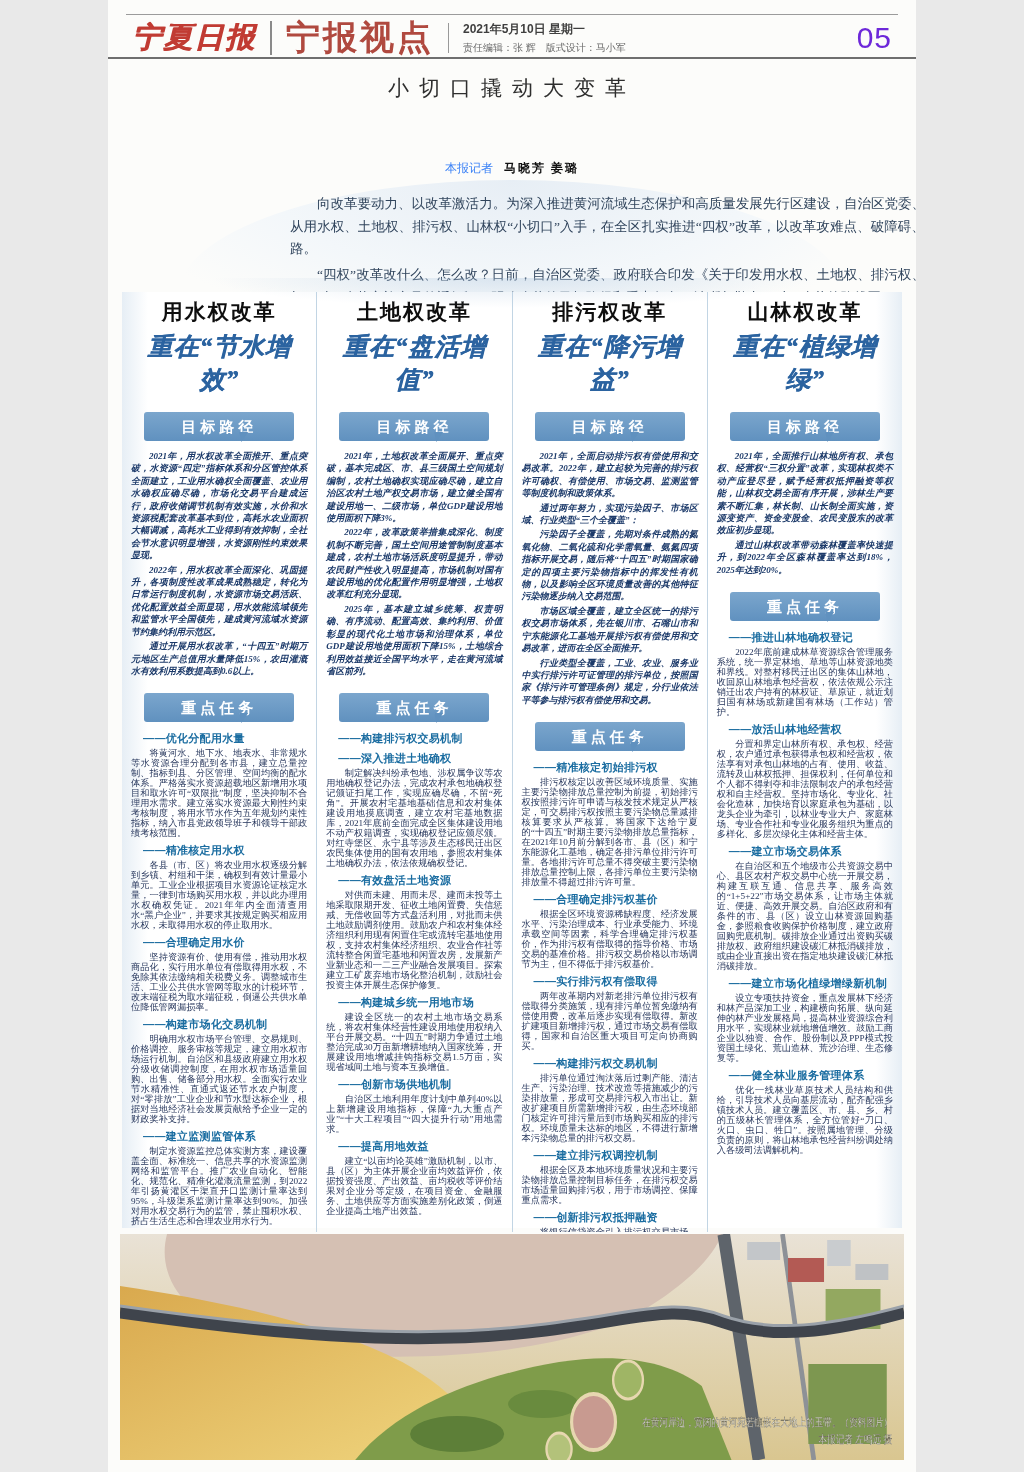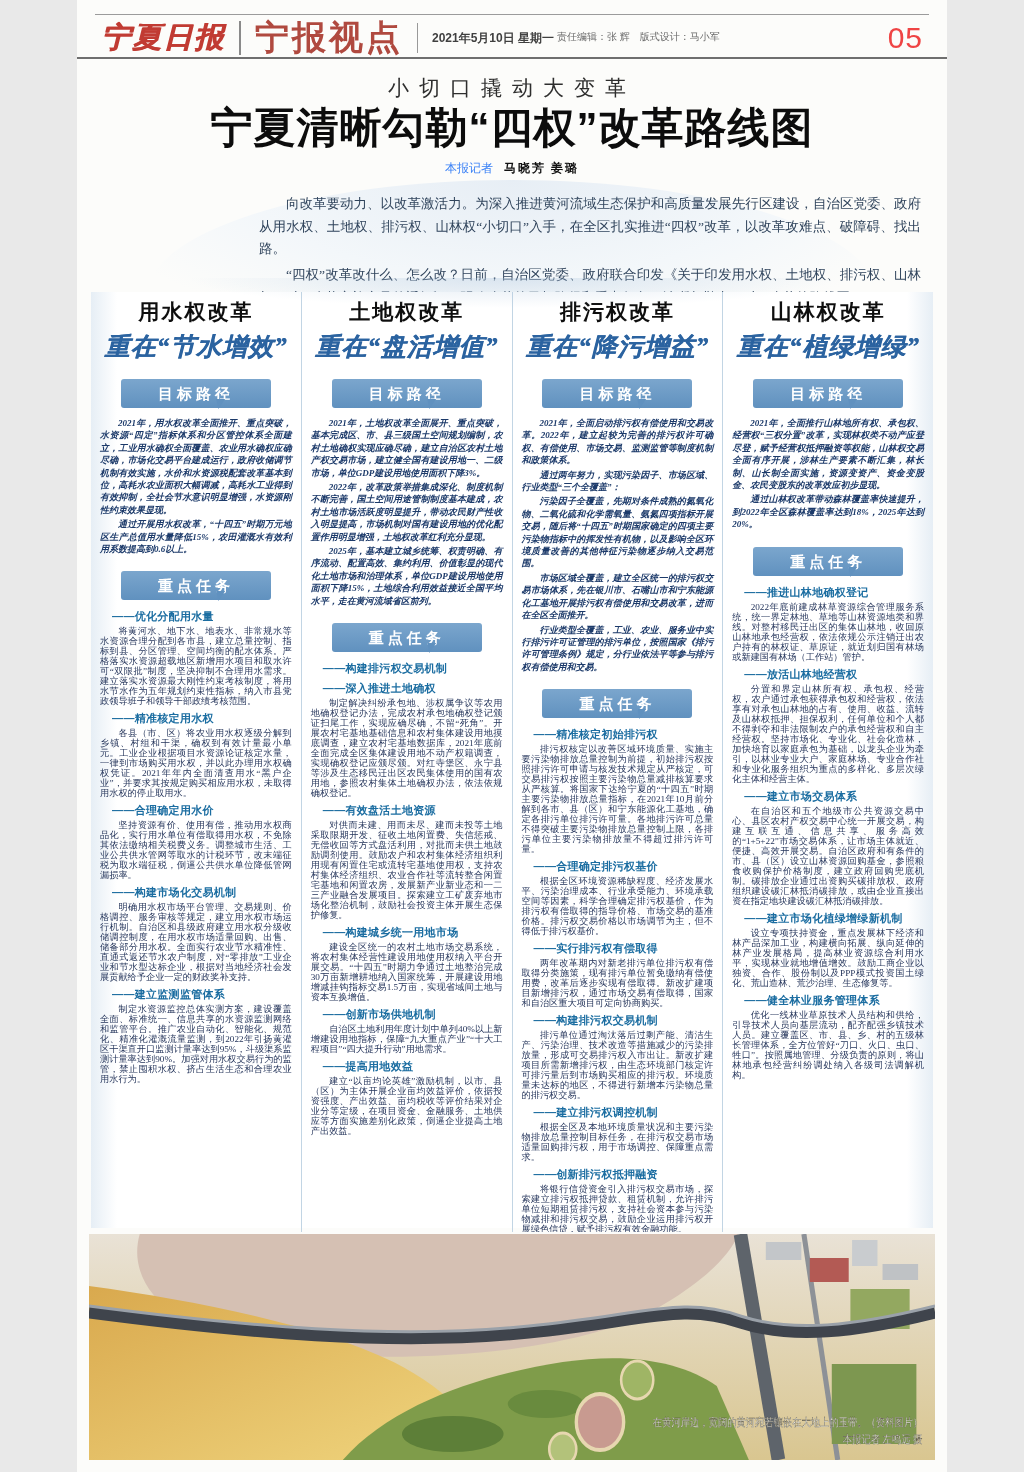--- a/index.html
+++ b/index.html
@@ -1,30 +1,30 @@
 <!DOCTYPE html>
 <html><head>
 <meta charset="utf-8">
 <style>
   html,body{margin:0;padding:0;background:#e9e9e9;}
-  .page{position:relative;width:870px;height:1472px;margin:0 auto;background:#fcfcfa;
+  .page{position:relative;width:808px;height:1472px;margin:0 auto;background:#fcfcfa;
         font-family:"Liberation Serif","DejaVu Serif",serif;overflow:hidden;}
 
   
   .topline{position:absolute;top:14px;left:18px;right:18px;border-top:1.5px solid #9b9b9b;}
   .masthead{position:absolute;top:21px;left:24px;right:24px;height:34px;display:flex;align-items:center;}
   .paper-logo{font-size:29px;font-weight:bold;font-style:italic;color:#c13b33;
               letter-spacing:2px;text-shadow:1px 0 0 #c13b33;}
   .mast-sep{width:2px;height:34px;background:#8a8a8a;margin:0 14px;}
   .section-name{font-size:34px;font-weight:bold;color:#b0493f;font-family:"Liberation Sans",sans-serif;letter-spacing:3px;}
   .mast-sep2{width:1px;height:30px;background:#999;margin:0 14px;}
-  .date-block{display:flex;justify-content:center;gap:3px;}
+  .date-block{display:flex;flex-direction:column;justify-content:center;gap:3px;}
   .date-line{font-size:12px;font-weight:bold;color:#3f3f3f;font-family:"Liberation Sans",sans-serif;}
   .editor-line{font-size:10px;color:#6b6b6b;font-family:"Liberation Sans",sans-serif;}
-  .page-number{margin-left:auto;font-size:30px;color:#ef4444;font-family:"Liberation Sans",sans-serif;letter-spacing:1px;}
+  .page-number{margin-left:auto;font-size:30px;color:#6d28d9;font-family:"Liberation Sans",sans-serif;letter-spacing:1px;}
   .header-rule{position:absolute;top:57px;left:0;right:0;border-top:2.5px solid #6f6f6f;}
 
   
   .kicker{position:absolute;top:74px;left:0;right:0;text-align:center;font-size:21px;color:#2e2e2e;
           letter-spacing:10px;font-family:"Liberation Sans",sans-serif;}
   .main-title{position:absolute;top:100px;left:0;right:0;text-align:center;font-size:42px;font-weight:900;
           color:#0c0c0c;letter-spacing:1px;font-family:"Liberation Sans",sans-serif;}
   .byline{position:absolute;top:160px;left:0;right:0;text-align:center;font-size:12px;color:#111;}
   .byline .lbl{color:#3b82f6;margin-right:8px;}
   .byline .names{font-weight:bold;letter-spacing:2px;}
@@ -79,39 +79,39 @@
     <span class="date-block">
       <span class="date-line">2021年5月10日 星期一</span>
       <span class="editor-line">责任编辑：张 辉　版式设计：马小军</span>
     </span>
     <span class="page-number">05</span>
   </div>
 
   <div class="header-rule"></div>
 
   <div class="kicker">小切口撬动大变革</div>
-  <h1 class="main-title" style="margin:0;">宁夏清晰勾勒“四权”改革路线图</h1>
   <div class="byline">
     <span class="lbl">本报记者</span>
     <span class="names">马晓芳 姜璐</span>
   </div>
 
   <div class="intro-bg"></div>
   <div class="intro">
     <p>向改革要动力、以改革激活力。为深入推进黄河流域生态保护和高质量发展先行区建设，自治区党委、政府从用水权、土地权、排污权、山林权“小切口”入手，在全区扎实推进“四权”改革，以改革攻难点、破障碍、找出路。</p>
     <p>“四权”改革改什么、怎么改？日前，自治区党委、政府联合印发《关于印发用水权、土地权、排污权、山林权“四权”改革实施意见的通知》，明确改革的目标路径和重点任务，清晰勾勒出“四权”改革的路线图。</p>
   </div>
 
   <div class="scroll-panel">
     <section class="col">
       <h2 class="col-title">用水权改革</h2>
       <div class="col-slogan">重在“节水增效”</div>
       <div class="ribbon">目标路径</div>
       <div class="goal">
           <p>2021年，用水权改革全面推开、重点突破，水资源“四定”指标体系和分区管控体系全面建立，工业用水确权全面覆盖、农业用水确权应确尽确，市场化交易平台建成运行，政府收储调节机制有效实施，水价和水资源税配套改革基本到位，高耗水农业面积大幅调减，高耗水工业得到有效抑制，全社会节水意识明显增强，水资源刚性约束效果显现。</p>
+          <p>2022年，用水权改革全面深化、巩固提升，各项制度性改革成果成熟稳定，转化为日常运行制度机制，水资源市场交易活跃、优化配置效益全面显现，用水效能流域领先和监管水平全国领先，建成黄河流域水资源节约集约利用示范区。</p>
           <p>通过开展用水权改革，“十四五”时期万元地区生产总值用水量降低15%，农田灌溉水有效利用系数提高到0.6以上。</p>
         </div>
       <div class="ribbon">重点任务</div>
       <div class="tasks">
           <h4>——优化分配用水量</h4>
           <p>将黄河水、地下水、地表水、非常规水等水资源合理分配到各市县，建立总量控制、指标到县、分区管理、空间均衡的配水体系。严格落实水资源超载地区新增用水项目和取水许可“双限批”制度，坚决抑制不合理用水需求。建立落实水资源最大刚性约束考核制度，将用水节水作为五年规划约束性指标，纳入市县党政领导班子和领导干部政绩考核范围。</p>
           <h4>——精准核定用水权</h4>
           <p>各县（市、区）将农业用水权逐级分解到乡镇、村组和干渠，确权到有效计量最小单元。工业企业根据项目水资源论证核定水量，一律到市场购买用水权，并以此办理用水权确权凭证。2021年年内全面清查用水“黑户企业”，并要求其按规定购买相应用水权，未取得用水权的停止取用水。</p>
           <h4>——合理确定用水价</h4>
           <p>坚持资源有价、使用有偿，推动用水权商品化，实行用水单位有偿取得用水权，不免除其依法缴纳相关税费义务。调整城市生活、工业公共供水管网等取水的计税环节，改末端征税为取水端征税，倒逼公共供水单位降低管网漏损率。</p>

